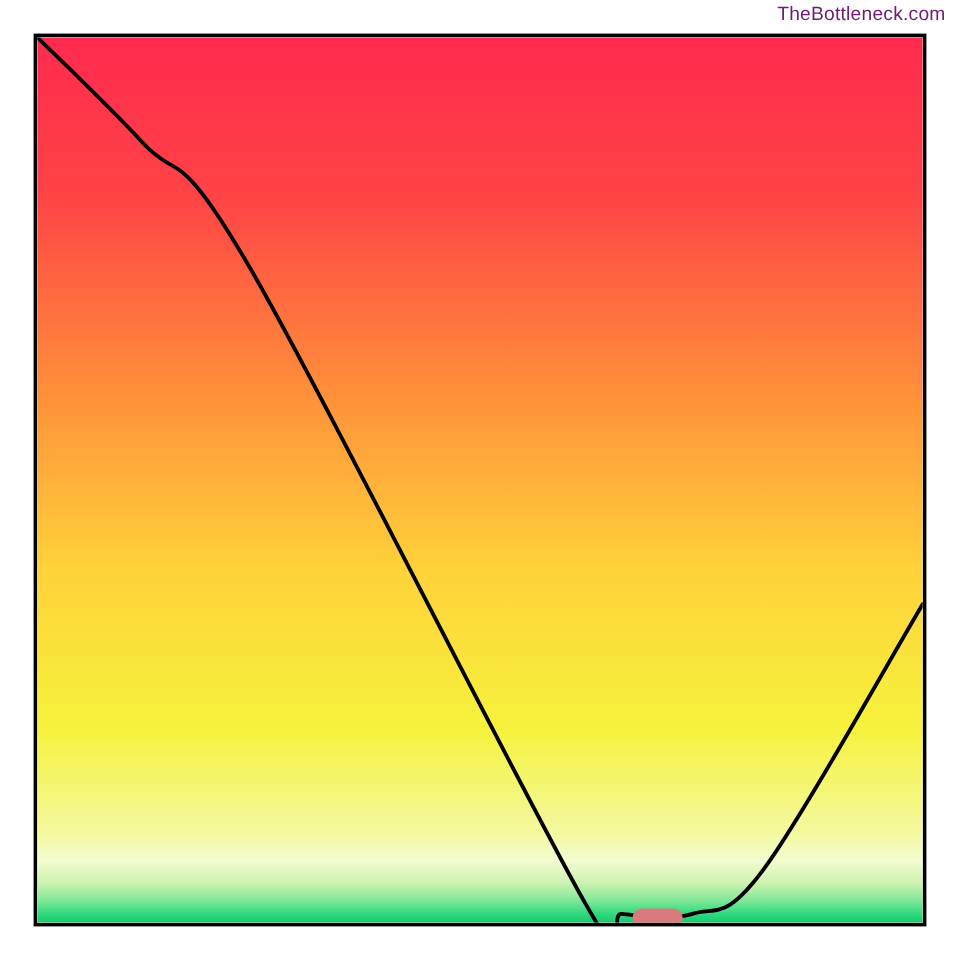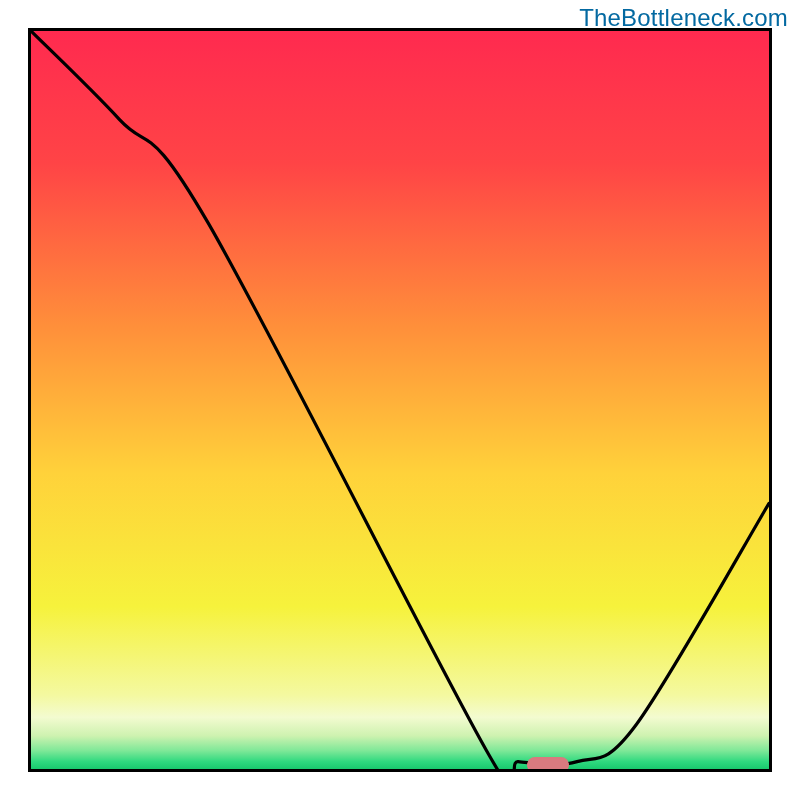--- a/index.html
+++ b/index.html
@@ -13,23 +13,23 @@
   }
   .container {
     position: relative;
     width: 800px;
     height: 800px;
   }
   .watermark {
     position: absolute;
     top: 4px;
     right: 12px;
-    font-size: 24px;
+    font-size: 16px;
     font-weight: 500;
-    color: #0369a1;
+    color: #701a75;
     letter-spacing: 0.2px;
     z-index: 20;
   }
   .plot-frame {
     position: absolute;
     left: 28px;
     top: 28px;
     width: 744px;
     height: 744px;
     border: 3px solid #000;

